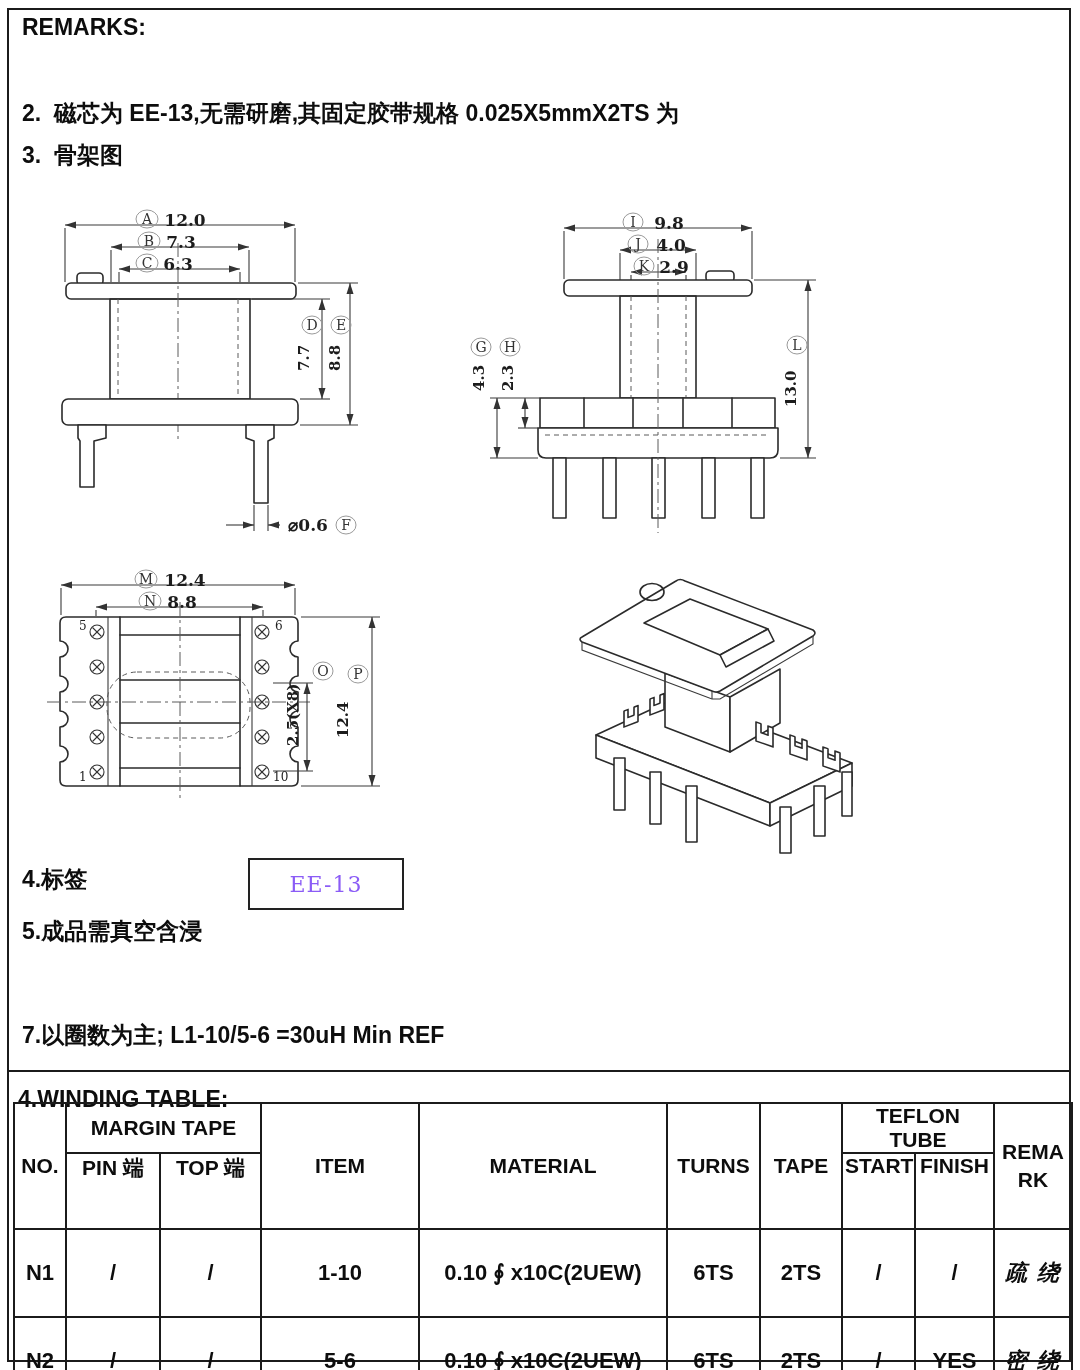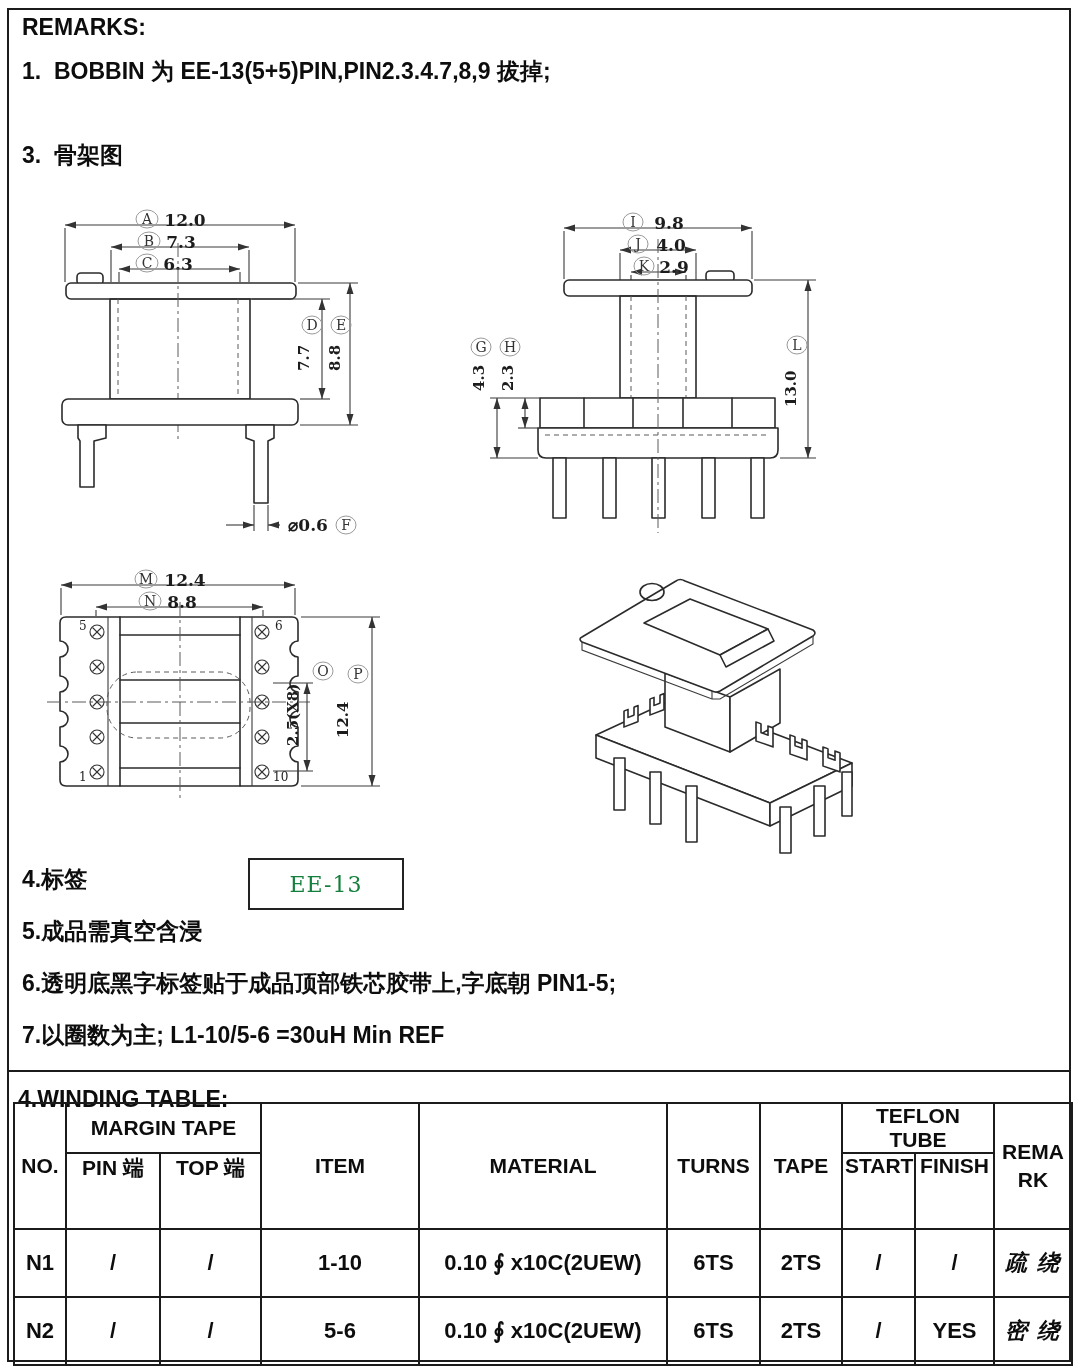--- a/index.html
+++ b/index.html
@@ -3,31 +3,31 @@
 <meta charset="utf-8">
 <style>
   html,body{margin:0;padding:0;background:#e8e8e8;}
   .page{position:relative;width:1080px;height:1370px;background:#fff;
         font-family:"Liberation Sans",sans-serif;color:#0d0d0d;overflow:hidden;}
   .page-border{position:absolute;left:7px;top:8px;width:1064px;height:1354px;
         border:2px solid #1b1b1b;box-sizing:border-box;}
   .txt{position:absolute;font-size:23px;font-weight:600;white-space:pre;color:#0d0d0d;}
   .label-box{position:absolute;left:248px;top:858px;width:156px;height:52px;
         border:2px solid #222;box-sizing:border-box;display:flex;align-items:center;justify-content:center;
-        font-family:"DejaVu Serif",serif;font-size:22px;letter-spacing:1px;color:#15803d;}
+        font-family:"DejaVu Serif",serif;font-size:22px;letter-spacing:1px;color:#8b5cf6;}
   .wt-divider{position:absolute;left:7px;top:1070px;width:1064px;height:2px;background:#1b1b1b;}
   .wt-title{position:absolute;left:18px;top:1086px;font-size:23px;font-weight:700;}
   table.wt{position:absolute;left:13px;top:1102px;width:1058px;border-collapse:collapse;table-layout:fixed;}
   table.wt th,table.wt td{border:2px solid #1b1b1b;font-weight:600;color:#0d0d0d;
         padding:0 2px;text-align:center;overflow:hidden;}
   table.wt th{font-size:21px;}
   table.wt td{font-size:22px;}
   tr.hr1{height:40px;}
   tr.hr2{height:76px;}
-  tr.dr{height:68px;}
+  tr.dr{height:88px;}
   th.subtop{vertical-align:top;padding-top:6px;}
   th.remark-h{word-break:break-all;line-height:1.35;}
   td.cn{font-size:22px;letter-spacing:2px;font-style:italic;}
   
   svg.drawing{position:absolute;overflow:visible;}
   .oline{stroke:#2b2b2b;stroke-width:1.6;fill:none;stroke-linejoin:round;stroke-linecap:round;}
   .ofill{stroke:#2b2b2b;stroke-width:1.6;fill:#fff;stroke-linejoin:round;}
   .dline{stroke:#3a3a3a;stroke-width:1.1;fill:none;}
   .dash{stroke:#5a5a5a;stroke-width:1;stroke-dasharray:5 4;fill:none;}
   .cline{stroke:#5a5a5a;stroke-width:1;stroke-dasharray:14 4 3 4;fill:none;}
@@ -38,21 +38,21 @@
   .pnum{font-family:"DejaVu Serif",serif;font-size:12px;fill:#222;}
   .pcross{stroke:#333;stroke-width:1.1;fill:none;}
 </style>
 </head>
 <body>
 
 <div class="page">
   <div class="page-border"></div>
 
   <div class="txt" style="left:22px;top:14px;">REMARKS:</div>
-  <div class="txt" style="left:22px;top:56px;">1.  BOBBIN 为 EE-13(5+5)PIN,PIN2.3.4.7,8,9 拔掉;</div>
+  <div class="txt" style="left:22px;top:98px;">2.  磁芯为 EE-13,无需研磨,其固定胶带规格 0.025X5mmX2TS 为</div>
   <div class="txt" style="left:22px;top:140px;">3.  骨架图</div>
 
   <svg class="drawing" style="left:50px;top:195px;" width="370" height="350" viewBox="0 0 370 350">
     <defs>
       <marker id="ar1" markerWidth="11" markerHeight="8" refX="10" refY="4" orient="auto-start-reverse">
         <path d="M0,0.8 L10,4 L0,7.2 Z" fill="#333"></path>
       </marker>
     </defs>
     <g>
       <line class="dline" x1="15" y1="33" x2="15" y2="87"></line>
@@ -307,21 +307,20 @@
       <rect class="ofill" x="284" y="241" width="11" height="50"></rect>
       <rect class="ofill" x="312" y="227" width="10" height="44"></rect>
     </g>
   </svg>
 
   <div class="txt" style="left:22px;top:864px;">4.标签</div>
   <div class="label-box">
     <span>EE-13</span>
   </div>
   <div class="txt" style="left:22px;top:916px;">5.成品需真空含浸</div>
-  <div class="txt" style="left:22px;top:968px;">6.透明底黑字标签贴于成品顶部铁芯胶带上,字底朝 PIN1-5;</div>
   <div class="txt" style="left:22px;top:1020px;">7.以圈数为主; L1-10/5-6 =30uH Min REF</div>
 
   <div class="wt-divider"></div>
   <div class="wt-title">4.WINDING TABLE:</div>
 
   <table class="wt">
     <colgroup>
       <col style="width:52px">
         <col style="width:94px">
         <col style="width:101px">

